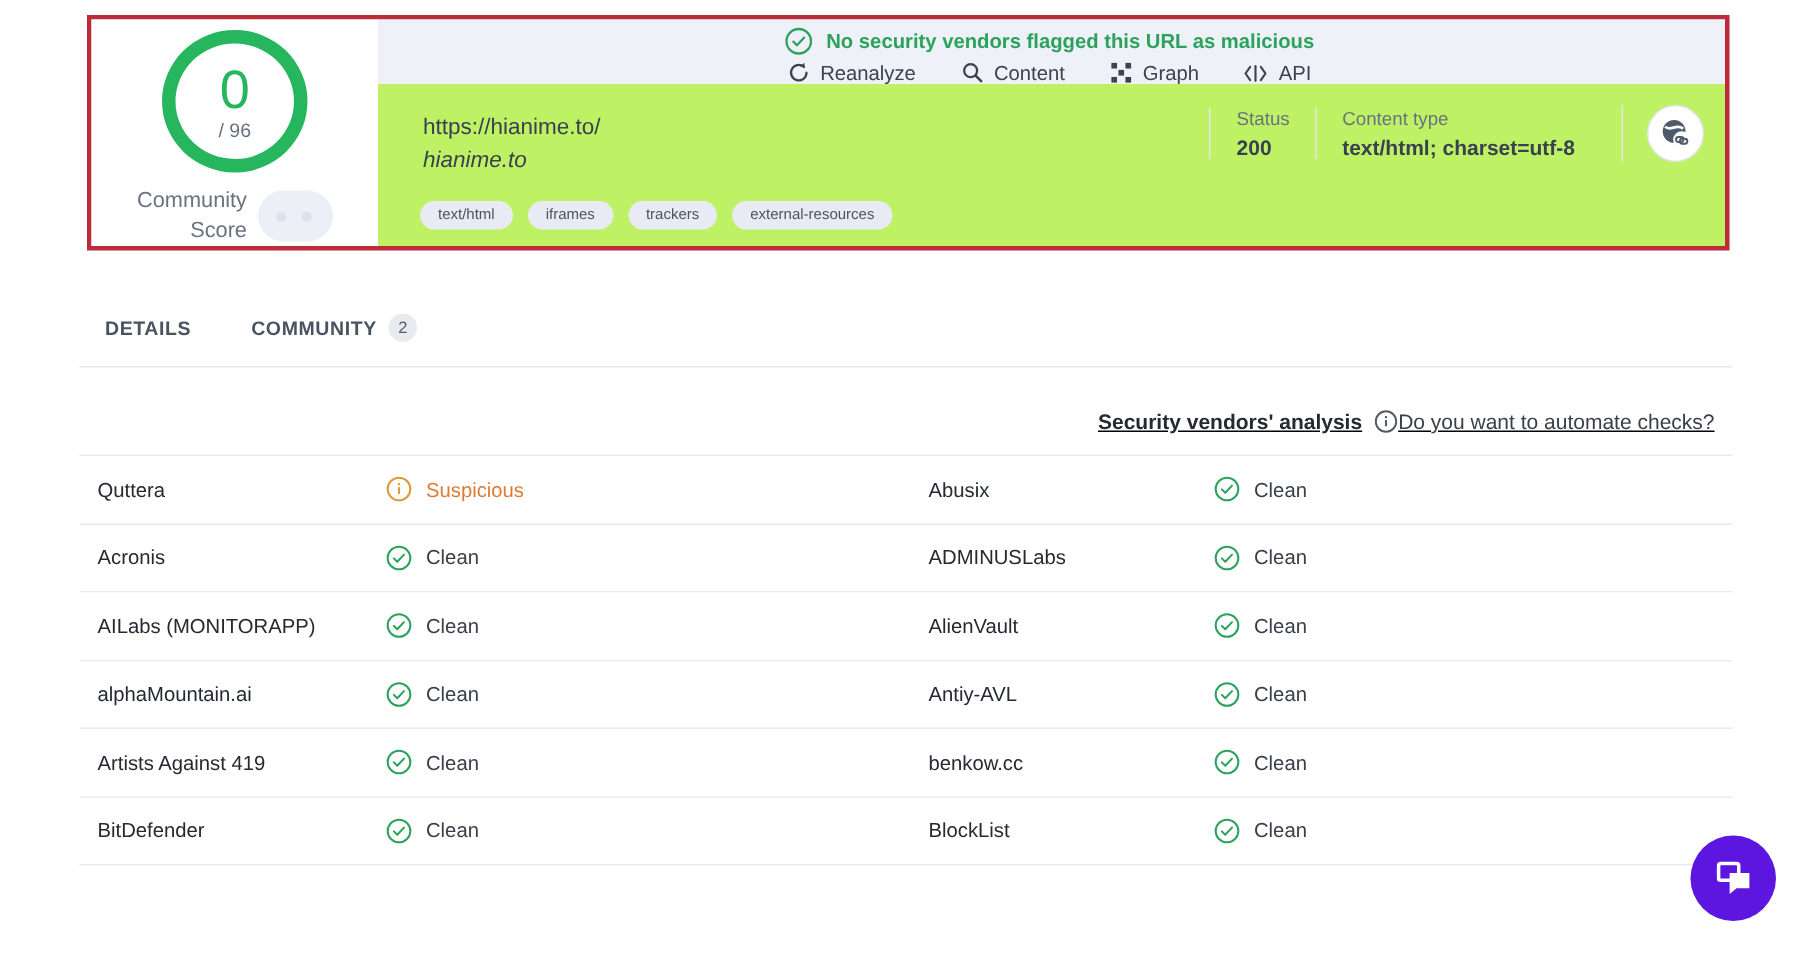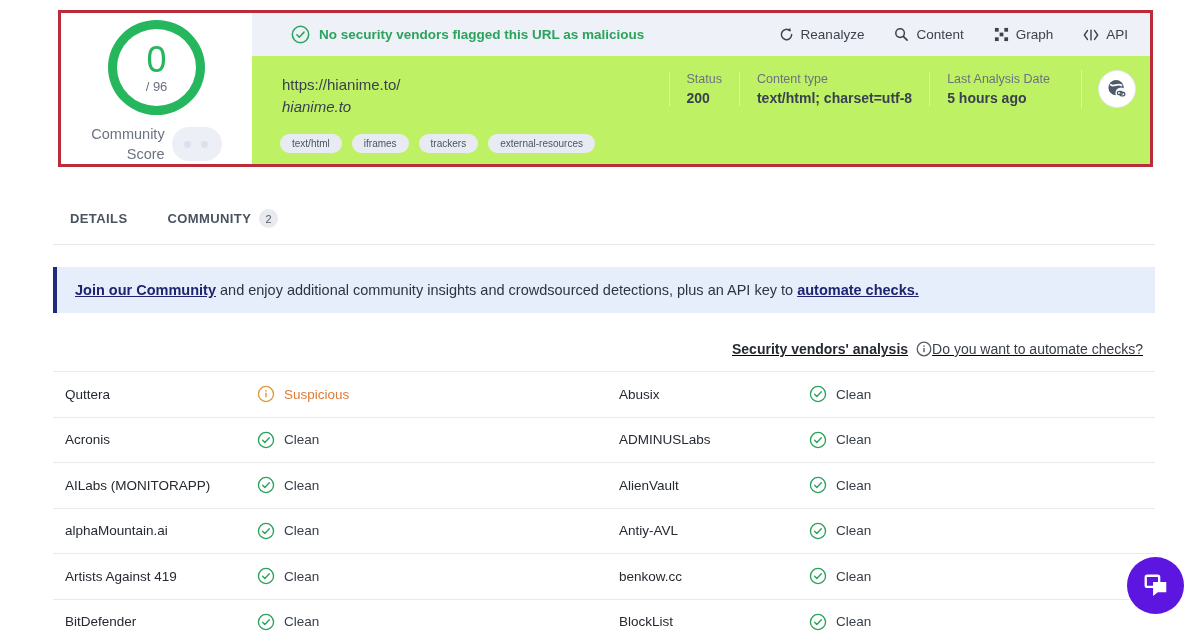--- a/index.html
+++ b/index.html
@@ -15,21 +15,21 @@
     display:flex; flex-direction:column; align-items:center; justify-content:center; background:#fff; }
   .donut .score-num { font-size:36px; color:#26b75e; line-height:36px; font-weight:400; }
   .donut .score-total { font-size:13px; color:#6a7280; margin-top:1px; }
   .cs-row { margin-top:9px; display:flex; align-items:center; gap:7px; }
   .cs-label { font-size:14.5px; color:#6b7280; text-align:right; line-height:20px; }
   .vote-pill { width:50px; height:34px; border-radius:17px; background:#edeff7; position:relative; }
   .vote-pill:before, .vote-pill:after { content:""; position:absolute; top:14px; width:7px; height:7px; border-radius:50%; background:#dde1ee; }
   .vote-pill:before { left:12px; } .vote-pill:after { left:29px; }
 
   .right-panel { flex:1; display:flex; flex-direction:column; min-width:0; }
-  .verdict-bar { height:43px; background:#eef1f7; display:flex; align-items:center; padding:0 22px 0 39px; }
+  .verdict-bar { height:43px; background:#eef1f7; display:flex; align-items:center; padding:0 22px 0 19px;flex-direction:column; }
   .verdict-left { display:flex; align-items:center; gap:9px; flex:1; }
   .verdict-text { color:#2ca25d; font-weight:bold; font-size:13.5px; }
   .actions { display:flex; align-items:center; gap:30px; }
   .action-btn { display:flex; align-items:center; gap:7px; background:none; border:none; cursor:pointer;
     font-family:Liberation Sans, sans-serif; font-size:13.5px; color:#3c434e; padding:0; }
   .action-btn svg { display:block; }
 
   .info-area { flex:1; background:#bef264; position:relative; }
   .url-line1 { position:absolute; left:30px; top:20px; font-size:15px; color:#394150; }
   .url-line2 { position:absolute; left:30px; top:42px; font-size:15px; color:#394150;font-style:italic; }
@@ -156,24 +156,20 @@
 
         <div class="meta-row">
           <div class="meta-item">
             <div class="meta-label">Status</div>
             <div class="meta-value">200</div>
           </div>
           <div class="meta-item">
             <div class="meta-label">Content type</div>
             <div class="meta-value">text/html; charset=utf-8</div>
           </div>
-          <div class="meta-item">
-            <div class="meta-label">Last Analysis Date</div>
-            <div class="meta-value">5 hours ago</div>
-          </div>
           <div class="globe-wrap">
             <div class="globe-circle">
               <svg width="22" height="22" viewBox="0 0 24 24">
                 <circle cx="11" cy="10.5" r="8.3" fill="#4e5969"></circle>
                 <path d="M4.5 7 C8 11, 13 4.5, 17.5 8.5" fill="none" stroke="#fafbfd" stroke-width="2"></path>
                 <circle cx="16.5" cy="16.5" r="6.2" fill="#fafbfd"></circle>
                 <rect x="12.4" y="14.6" width="5.4" height="3.6" rx="1.8" fill="none" stroke="#4e5969" stroke-width="1.4"></rect>
                 <rect x="15.2" y="15.8" width="5.4" height="3.6" rx="1.8" fill="none" stroke="#4e5969" stroke-width="1.4"></rect>
               </svg>
             </div>
@@ -195,23 +191,20 @@
     <div class="tabs-bar">
       <button class="tab">
         <span>DETAILS</span>
       </button>
       <button class="tab">
         <span>COMMUNITY</span>
         <span class="tab-badge">2</span>
       </button>
     </div>
 
-    <div class="community-banner">
-      <a>Join our Community</a><span> and enjoy additional community insights and crowdsourced detections, plus an API key to </span><a>automate checks.</a>
-    </div>
 
     <div class="section-header">
       <div class="sec-title-wrap">
         <span class="sec-title">Security vendors' analysis</span>
         <span class="icon-inline">
           <svg width="16" height="16" viewBox="0 0 16 16">
               <circle cx="8" cy="8" r="6.8" fill="none" stroke="#555c66" stroke-width="1.3"></circle>
               <rect x="7.3" y="7" width="1.4" height="4.2" fill="#555c66"></rect>
               <rect x="7.3" y="4.4" width="1.4" height="1.4" fill="#555c66"></rect>
             </svg>

